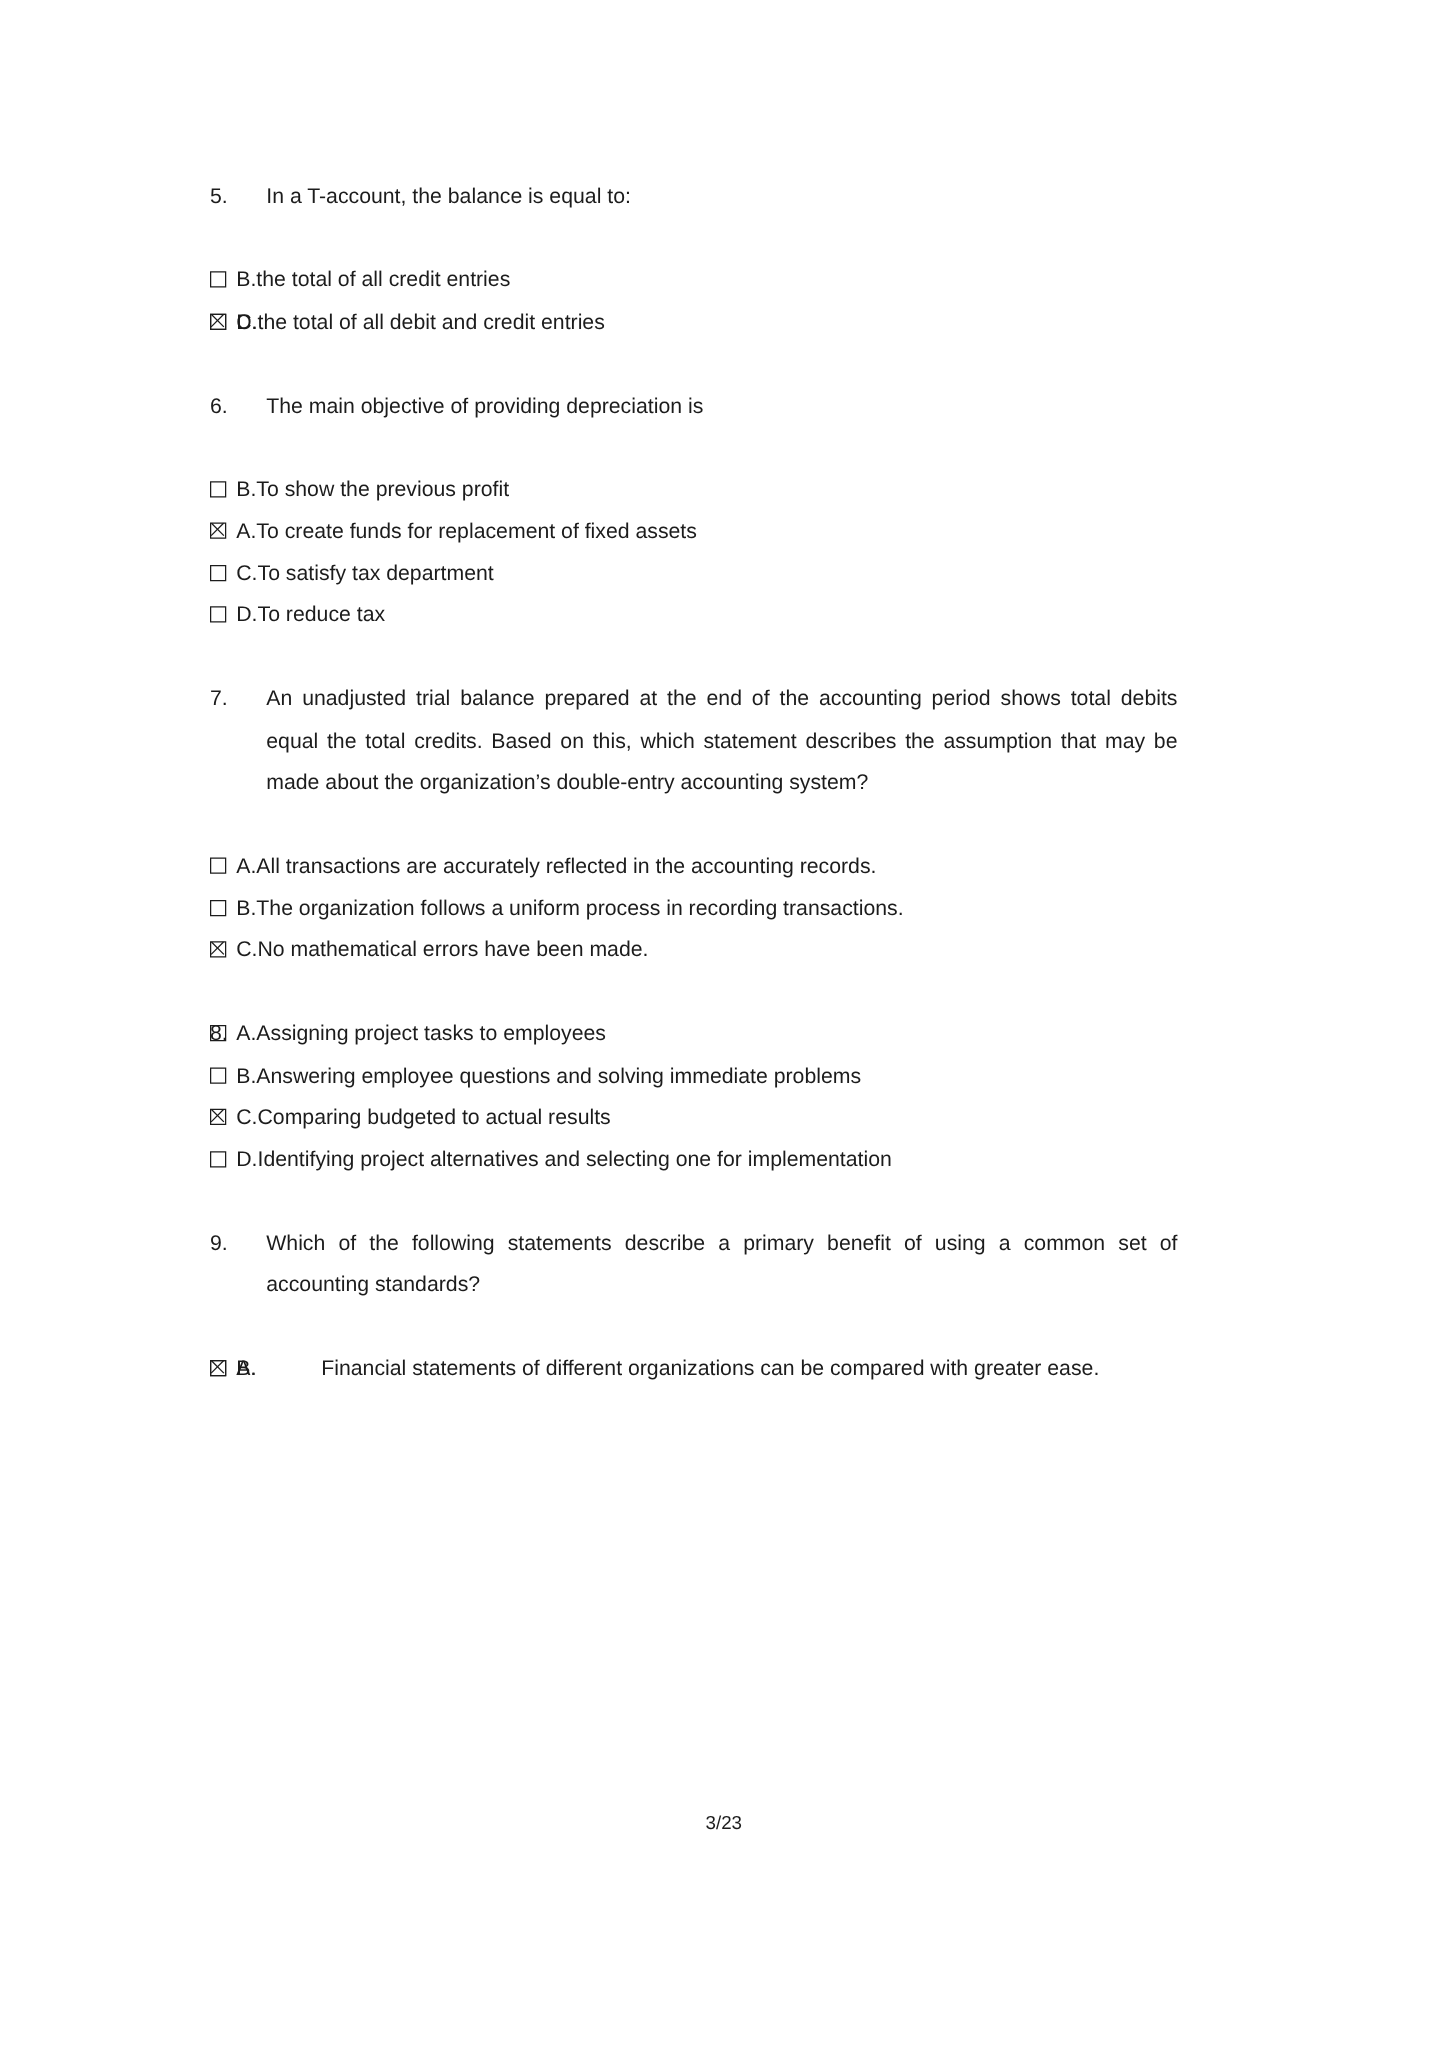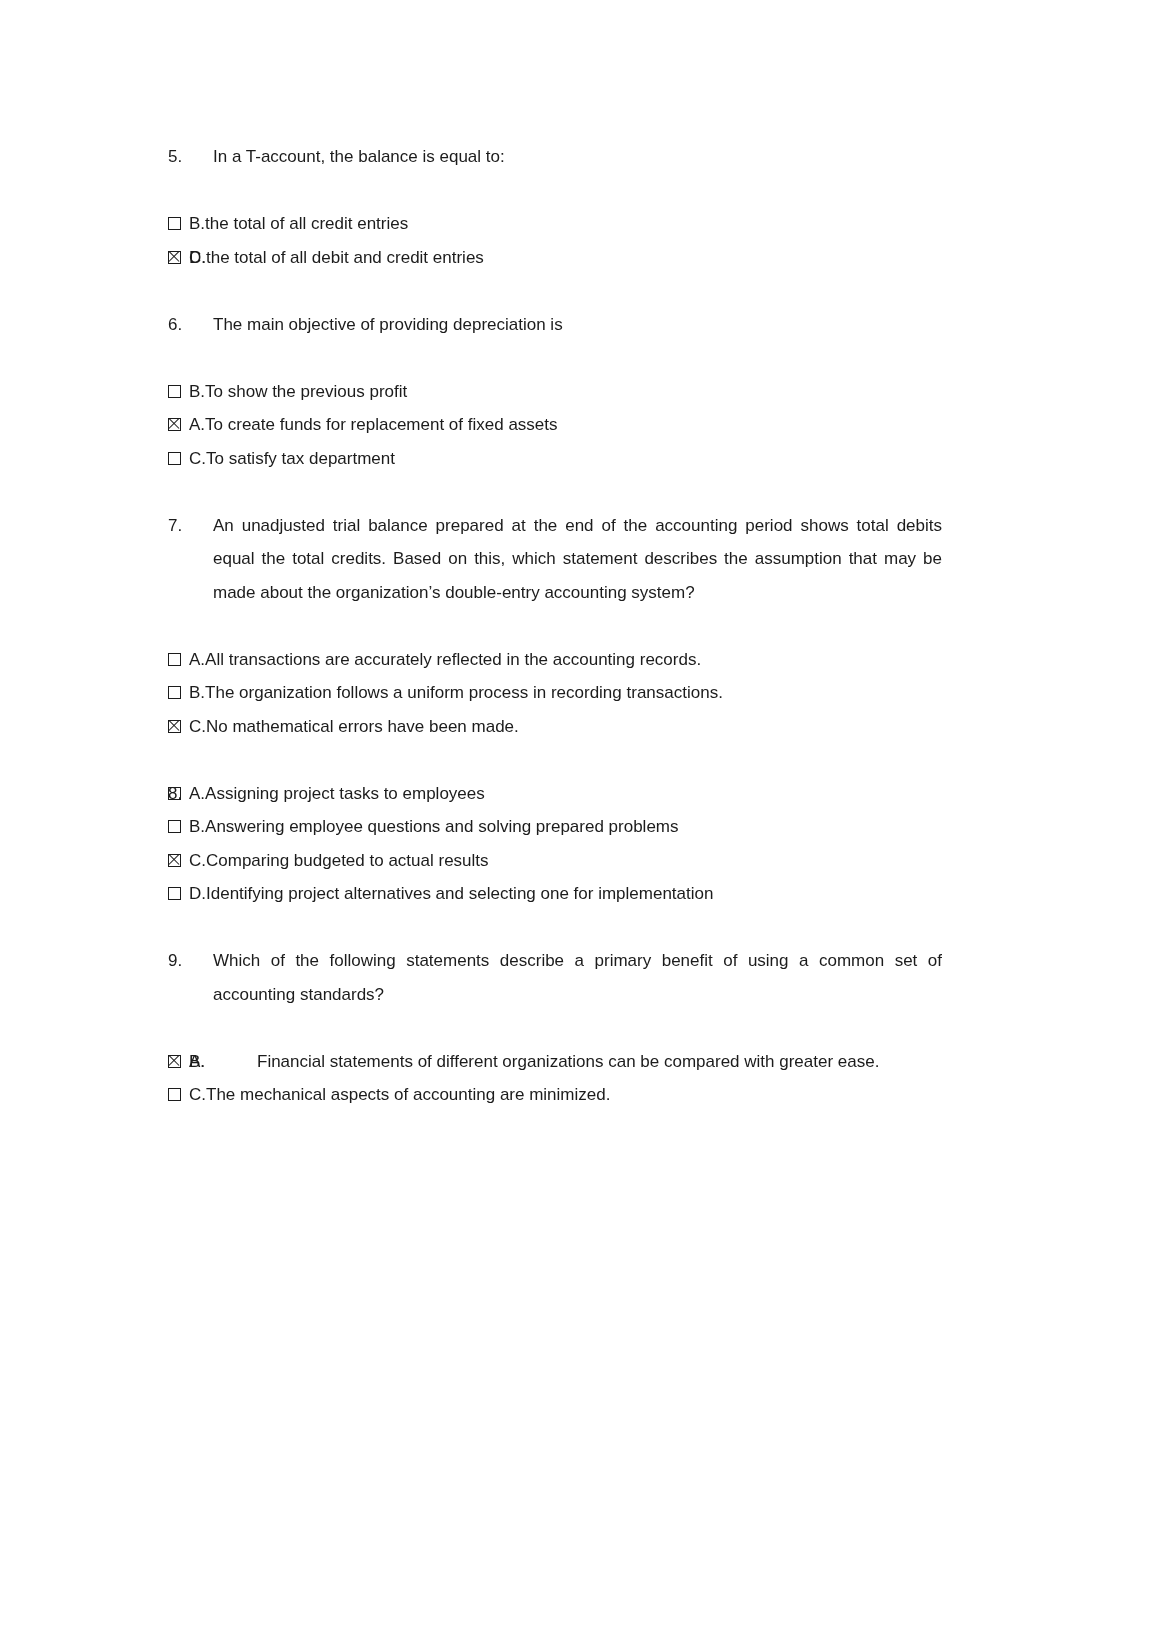--- a/index.html
+++ b/index.html
@@ -91,20 +91,21 @@
 
   <section class="question">
     <p class="q-head">
       <span class="q-num">6.</span>
       <span>The main objective of providing depreciation is</span>
     </p>
     <div class="options">
           <div class="option"><span class="option-head"><span class="checkbox"></span><span class="option-letter">B.</span></span><span class="option-text">To show the previous profit</span></div>
           <div class="option"><span class="option-head"><span class="checkbox checked"></span><span class="option-letter">A.</span></span><span class="option-text">To create funds for replacement of fixed assets</span></div>
           <div class="option"><span class="option-head"><span class="checkbox"></span><span class="option-letter">C.</span></span><span class="option-text">To satisfy tax department</span></div>
+          <div class="option"><span class="option-head"><span class="checkbox"></span><span class="option-letter">D.</span></span><span class="option-text">To reduce tax</span></div>
         </div>
   </section>
 
   <section class="question">
     <p class="q-head">
       <span class="q-num">7.</span>
       <span>An unadjusted trial balance prepared at the end of the accounting period shows total debits equal the total credits. Based on this, which statement describes the assumption that may be made about the organization’s double-entry accounting system?</span>
     </p>
     <div class="options">
           <div class="option"><span class="option-head"><span class="checkbox"></span><span class="option-letter">A.</span></span><span class="option-text">All transactions are accurately reflected in the accounting records.</span></div>
@@ -112,31 +113,31 @@
           <div class="option"><span class="option-head"><span class="checkbox checked"></span><span class="option-letter">C.</span></span><span class="option-text">No mathematical errors have been made.</span></div>
         </div>
   </section>
 
   <section class="question">
     <p class="q-head">
       <span class="q-num">8.</span>
     </p>
     <div class="options">
           <div class="option"><span class="option-head"><span class="checkbox"></span><span class="option-letter">A.</span></span><span class="option-text">Assigning project tasks to employees</span></div>
-          <div class="option"><span class="option-head"><span class="checkbox"></span><span class="option-letter">B.</span></span><span class="option-text">Answering employee questions and solving prepared problems</span></div>
+          <div class="option"><span class="option-head"><span class="checkbox"></span><span class="option-letter">B.</span></span><span class="option-text">Answering employee questions and solving immediate problems</span></div>
           <div class="option"><span class="option-head"><span class="checkbox checked"></span><span class="option-letter">C.</span></span><span class="option-text">Comparing budgeted to actual results</span></div>
           <div class="option"><span class="option-head"><span class="checkbox"></span><span class="option-letter">D.</span></span><span class="option-text">Identifying project alternatives and selecting one for implementation</span></div>
         </div>
   </section>
 
   <section class="question">
     <p class="q-head">
       <span class="q-num">9.</span>
       <span>Which of the following statements describe a primary benefit of using a common set of accounting standards?</span>
     </p>
     <div class="options">
           <div class="option wide"><span class="option-head"><span class="checkbox"></span><span class="option-letter">A.</span></span></div>
           <div class="option wide"><span class="option-head"><span class="checkbox checked"></span><span class="option-letter">B.</span></span><span class="option-text">Financial statements of different organizations can be compared with greater ease.</span></div>
-          <div class="option"><span class="option-head"><span class="checkbox"></span><span class="option-letter">C.</span></span><span class="option-text">The mechanical aspects of accounting are minimized.</span></div>
         </div>
   </section>
 </div>
+  <div class="footer">3/23</div>
 </div>
 
 </body></html>

